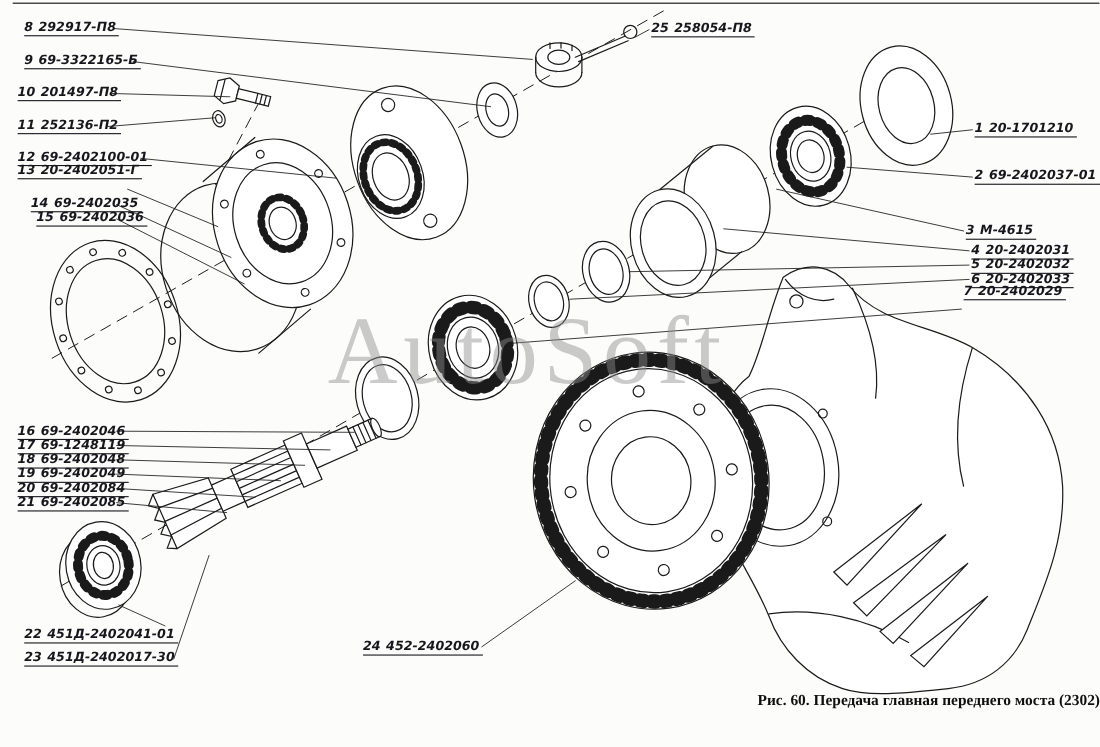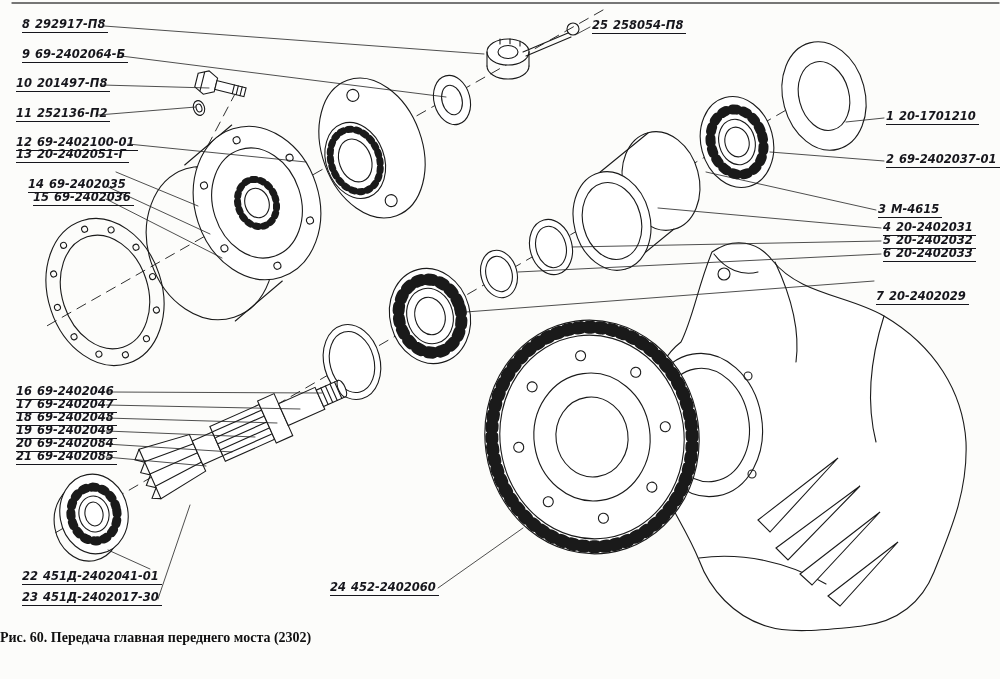--- a/index.html
+++ b/index.html
@@ -7,21 +7,21 @@
   body{background:#fbfbf8;font-family:"DejaVu Sans",sans-serif}
   .canvas{position:relative;width:1000px;height:679px;background:#fcfcfa;overflow:hidden}
   svg.art{position:absolute;left:0;top:0}
   .label{position:absolute;white-space:nowrap;
          font:italic 700 11.5px/1.15 "DejaVu Sans",sans-serif;
          color:#16161c;border-bottom:1.2px solid #16161c;padding:0 3px 1px 0}
   .label .pnum{display:inline-block;margin-right:5px}
   .watermark{position:absolute;left:298px;top:276px;
              font:400 88px/1 "Liberation Serif",serif;letter-spacing:5px;
              color:#8d8d8d;opacity:.45;pointer-events:none}
-  .caption{position:absolute;left:0;top:630px;width:100%;text-align:left;
+  .caption{position:absolute;left:0;top:630px;width:100%;text-align:right;
            font:700 14px/1.2 "Liberation Serif",serif;color:#101010}
 </style>
 </head>
 <body>
 
 <div class="canvas">
 
 <svg class="art" width="1000" height="679" viewBox="0 0 1000 679">
   <g stroke="#1a1a1a" fill="none" stroke-width="1.1" stroke-linecap="round">
 
@@ -252,36 +252,37 @@
     </g>
   </g>
 </svg>
 
 <div class="label" style="left:886px;top:110px"><span class="pnum">1</span><span class="pcode">20-1701210</span></div>
 <div class="label" style="left:886px;top:153px"><span class="pnum">2</span><span class="pcode">69-2402037-01</span></div>
 <div class="label" style="left:878px;top:203px"><span class="pnum">3</span><span class="pcode">М-4615</span></div>
 <div class="label" style="left:883px;top:221px"><span class="pnum">4</span><span class="pcode">20-2402031</span></div>
 <div class="label" style="left:883px;top:234px"><span class="pnum">5</span><span class="pcode">20-2402032</span></div>
 <div class="label" style="left:883px;top:247px"><span class="pnum">6</span><span class="pcode">20-2402033</span></div>
-<div class="label" style="left:876px;top:290px"><span class="pnum">7</span><span class="pcode">20-2402029</span></div>
+<div class="label" style="left:876px;top:258px"><span class="pnum">7</span><span class="pcode">20-2402029</span></div>
 <div class="label" style="left:22px;top:18px"><span class="pnum">8</span><span class="pcode">292917-П8</span></div>
-<div class="label" style="left:22px;top:48px"><span class="pnum">9</span><span class="pcode">69-2402064-Б</span></div>
+<div class="label" style="left:22px;top:48px"><span class="pnum">9</span><span class="pcode">69-3322165-Б</span></div>
 <div class="label" style="left:16px;top:77px"><span class="pnum">10</span><span class="pcode">201497-П8</span></div>
 <div class="label" style="left:16px;top:107px"><span class="pnum">11</span><span class="pcode">252136-П2</span></div>
 <div class="label" style="left:16px;top:136px"><span class="pnum">12</span><span class="pcode">69-2402100-01</span></div>
 <div class="label" style="left:16px;top:148px"><span class="pnum">13</span><span class="pcode">20-2402051-Г</span></div>
 <div class="label" style="left:28px;top:178px"><span class="pnum">14</span><span class="pcode">69-2402035</span></div>
 <div class="label" style="left:33px;top:191px"><span class="pnum">15</span><span class="pcode">69-2402036</span></div>
 <div class="label" style="left:16px;top:385px"><span class="pnum">16</span><span class="pcode">69-2402046</span></div>
-<div class="label" style="left:16px;top:398px"><span class="pnum">17</span><span class="pcode">69-2402047</span></div>
+<div class="label" style="left:16px;top:398px"><span class="pnum">17</span><span class="pcode">69-1248119</span></div>
 <div class="label" style="left:16px;top:411px"><span class="pnum">18</span><span class="pcode">69-2402048</span></div>
 <div class="label" style="left:16px;top:424px"><span class="pnum">19</span><span class="pcode">69-2402049</span></div>
 <div class="label" style="left:16px;top:437px"><span class="pnum">20</span><span class="pcode">69-2402084</span></div>
 <div class="label" style="left:16px;top:450px"><span class="pnum">21</span><span class="pcode">69-2402085</span></div>
 <div class="label" style="left:22px;top:570px"><span class="pnum">22</span><span class="pcode">451Д-2402041-01</span></div>
 <div class="label" style="left:22px;top:591px"><span class="pnum">23</span><span class="pcode">451Д-2402017-30</span></div>
 <div class="label" style="left:330px;top:581px"><span class="pnum">24</span><span class="pcode">452-2402060</span></div>
 <div class="label" style="left:592px;top:19px"><span class="pnum">25</span><span class="pcode">258054-П8</span></div>
 
+<div class="watermark">AutoSoft</div>
 
 <div class="caption">Рис. 60. Передача главная переднего моста (2302)</div>
 
 </div>
 
 </body></html>

